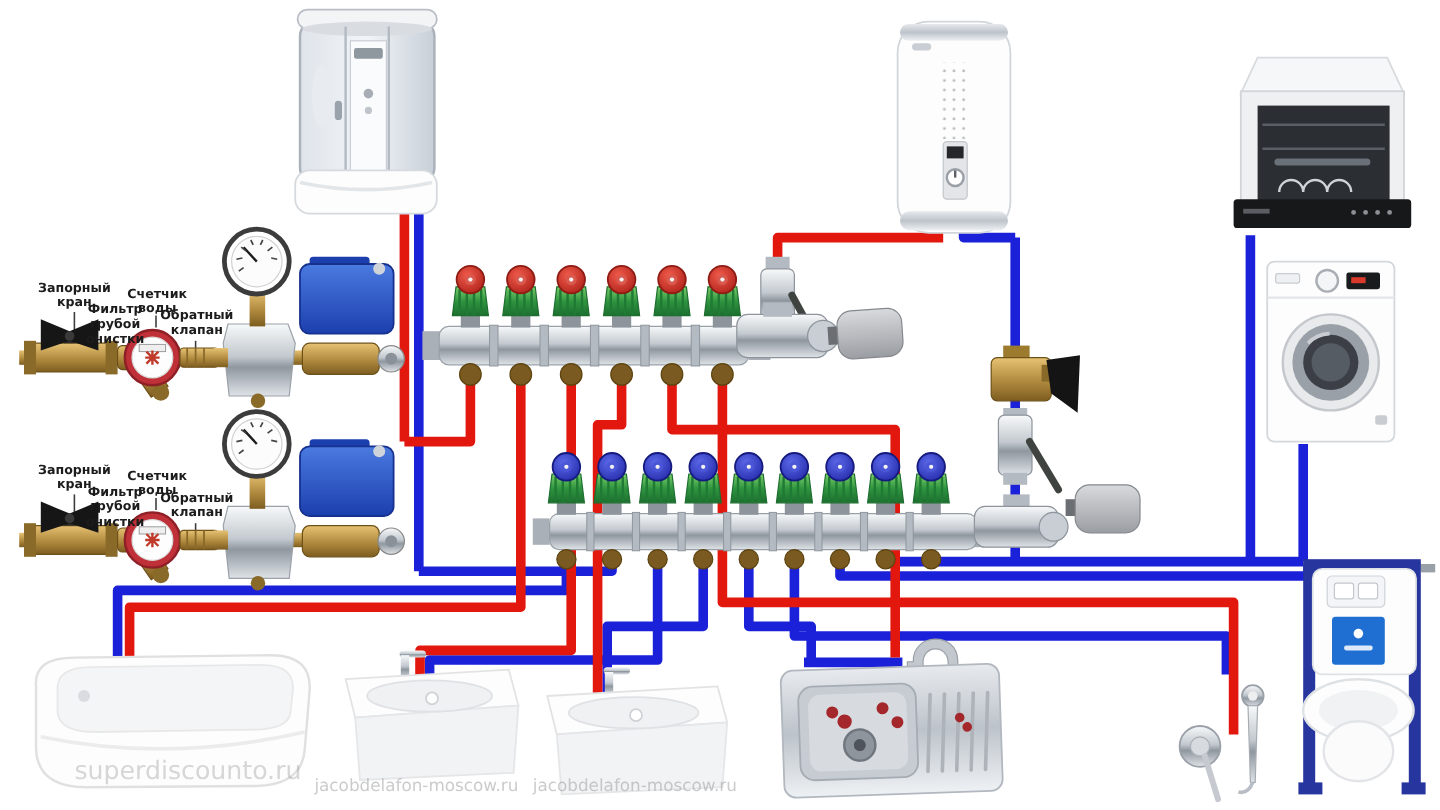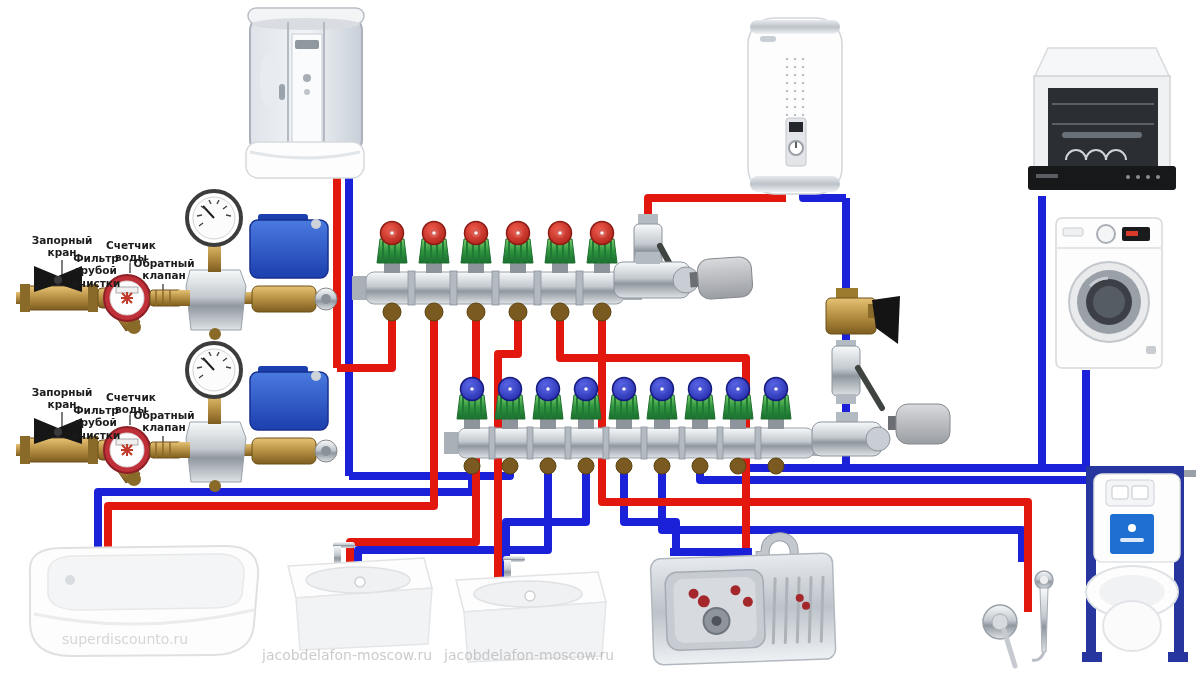--- a/index.html
+++ b/index.html
@@ -6,21 +6,21 @@
   .stage{position:relative;width:1200px;height:675px;background:#fff;overflow:hidden;
          font-family:"DejaVu Sans",sans-serif;}
   .stage svg{position:absolute;left:0;top:0;}
   .anno{position:absolute;font:bold 10.5px/1.18 "DejaVu Sans",sans-serif;color:#1c1c1c;
         text-align:center;white-space:pre-line;transform:translateX(-50%);}
   .wm-brand{position:absolute;left:468px;top:592px;font:bold 46px/1 "DejaVu Sans",sans-serif;
         letter-spacing:3px;color:rgba(125,125,125,.34);}
   .wm-tag{position:absolute;left:534px;top:638px;font:bold 16px/1 "DejaVu Sans",sans-serif;
         letter-spacing:6px;color:rgba(140,140,140,.42);}
   .wm-store{position:absolute;font:16px/1 "DejaVu Sans",sans-serif;color:rgba(160,160,160,.55);}
-  .wm-bath{left:62px;top:632px;font-size:14px;color:rgba(150,150,150,.38);}
+  .wm-bath{left:62px;top:632px;font-size:21px;color:rgba(150,150,150,.38);}
   .wm-jb1{left:262px;top:648px;font-size:14px;}
   .wm-jb2{left:444px;top:648px;font-size:14px;}
   .pipe-h{fill:none;stroke:var(--hot-pipe,#e2180f);stroke-width:8;stroke-linejoin:round;}
   .pipe-c{fill:none;stroke:var(--cold-pipe,#1a21d8);stroke-width:8;stroke-linejoin:round;}
   .lead{stroke:#3a3a3a;stroke-width:1.3;}
 </style>
 </head>
 <body>
 
 <div class="stage">

